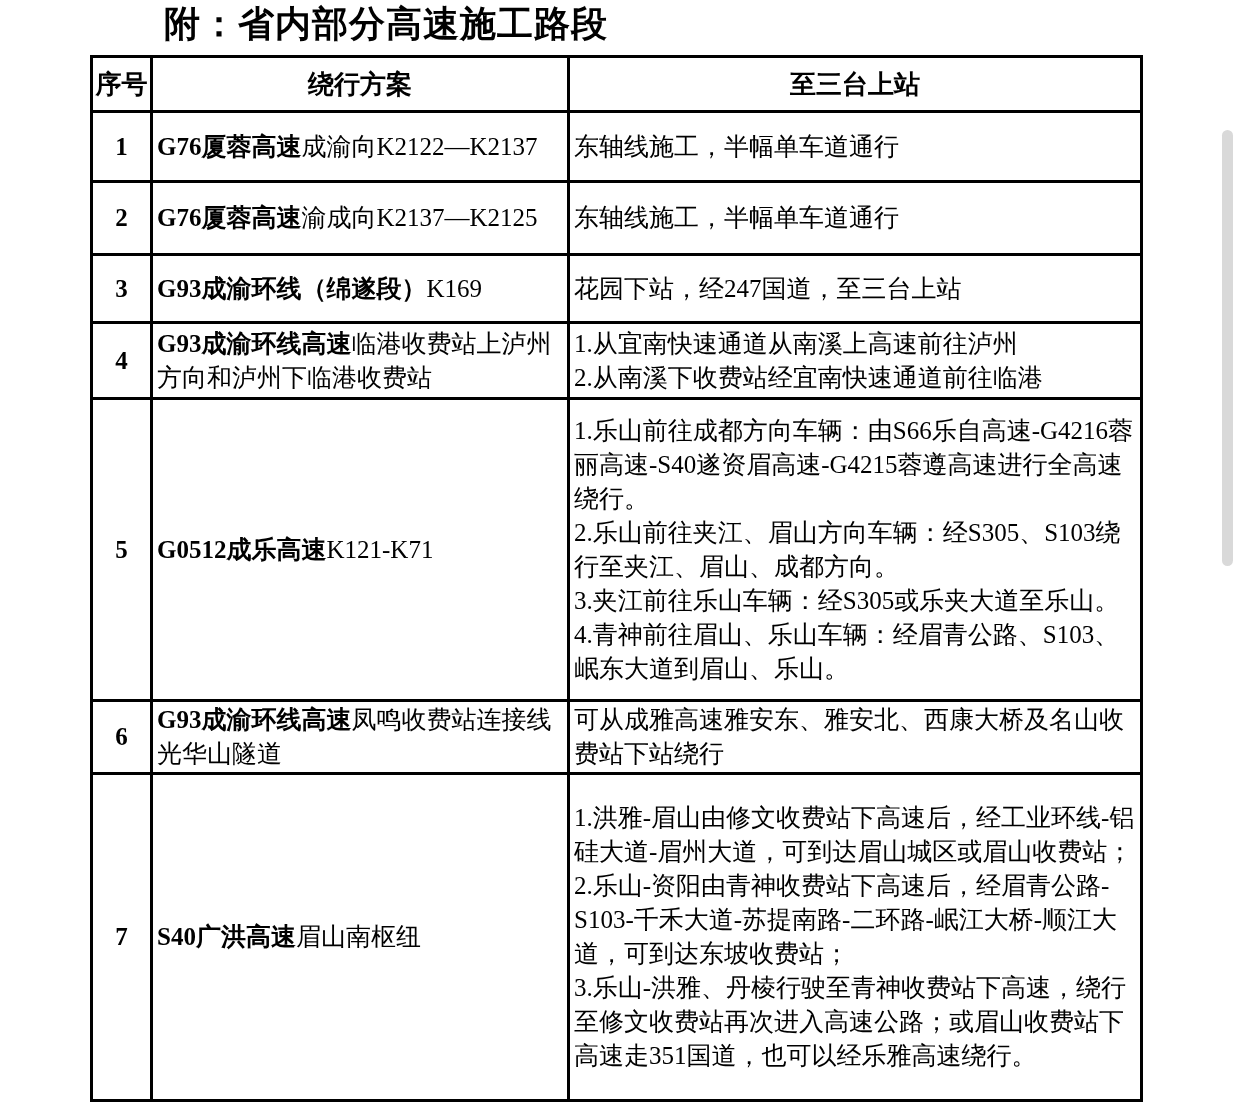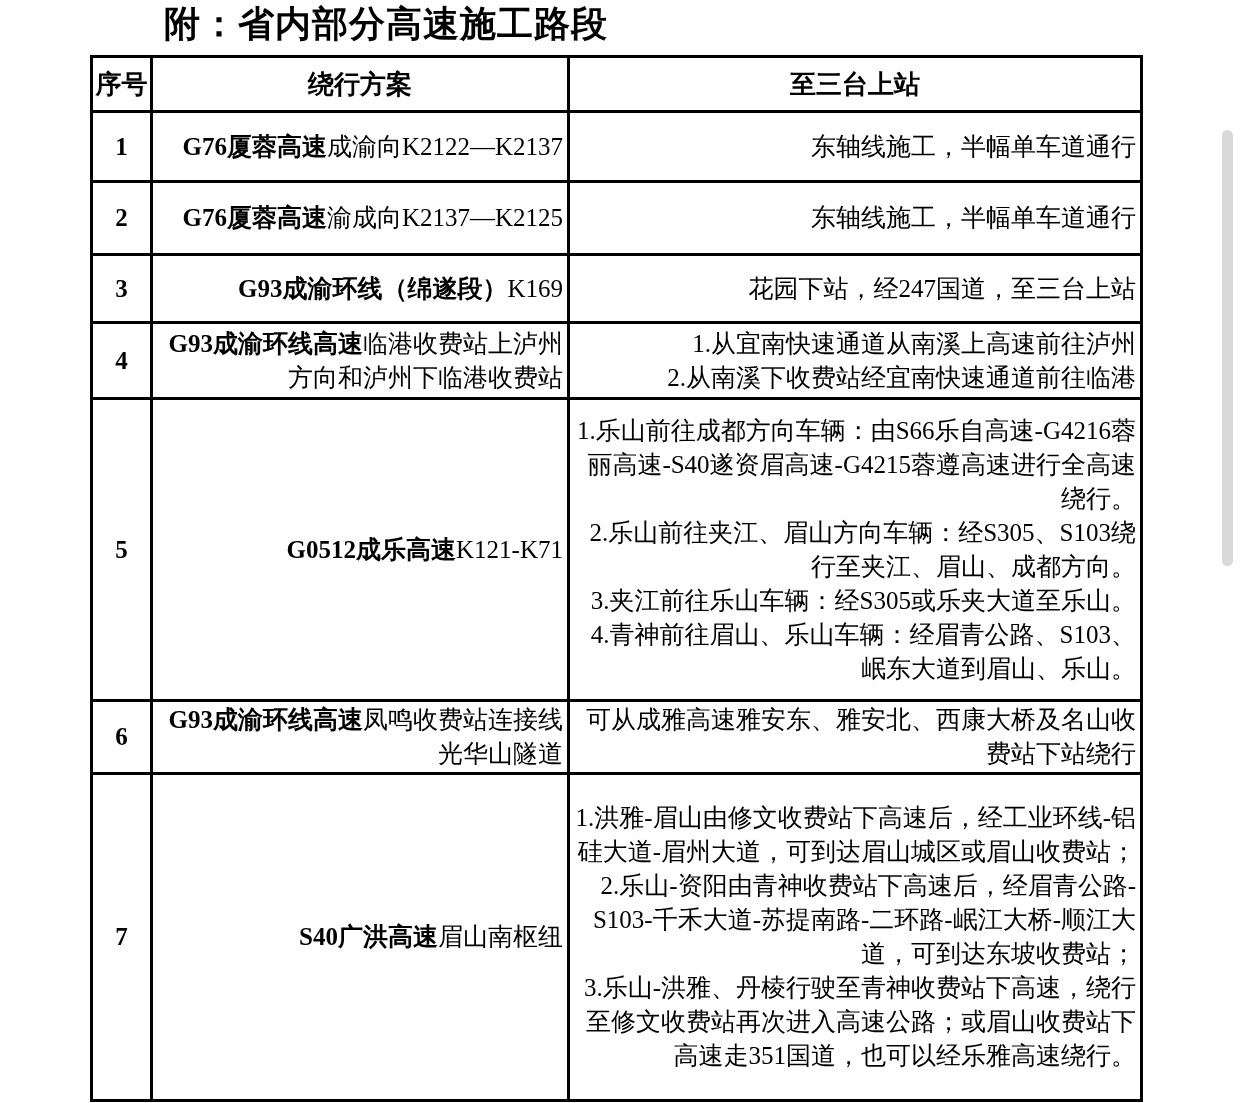--- a/index.html
+++ b/index.html
@@ -24,21 +24,21 @@
     vertical-align:middle;
     overflow:hidden;
   }
   th.h-cell {
     font-size:26px; font-weight:bold; text-align:center; padding:0 2px;
   }
   td.num-cell {
     font-size:25px; font-weight:bold; text-align:center;
   }
   td.road-cell, td.detour-cell {
-    font-size:25px; line-height:34px; padding:1px 4px; text-align:right;font-family:Liberation Serif, serif;
+    font-size:25px; line-height:34px; padding:1px 4px; text-align:left;font-family:Liberation Serif, serif;
   }
   .bold-seg { font-weight:bold; }
   col.c-no   { width:60px; }
   col.c-road { width:417px; }
   col.c-det  { width:573px; }
   tr.r-head { height:55px; }
   tr.r-1 { height:70px; }
   tr.r-2 { height:73px; }
   tr.r-3 { height:68px; }
   tr.r-4 { height:76px; }

